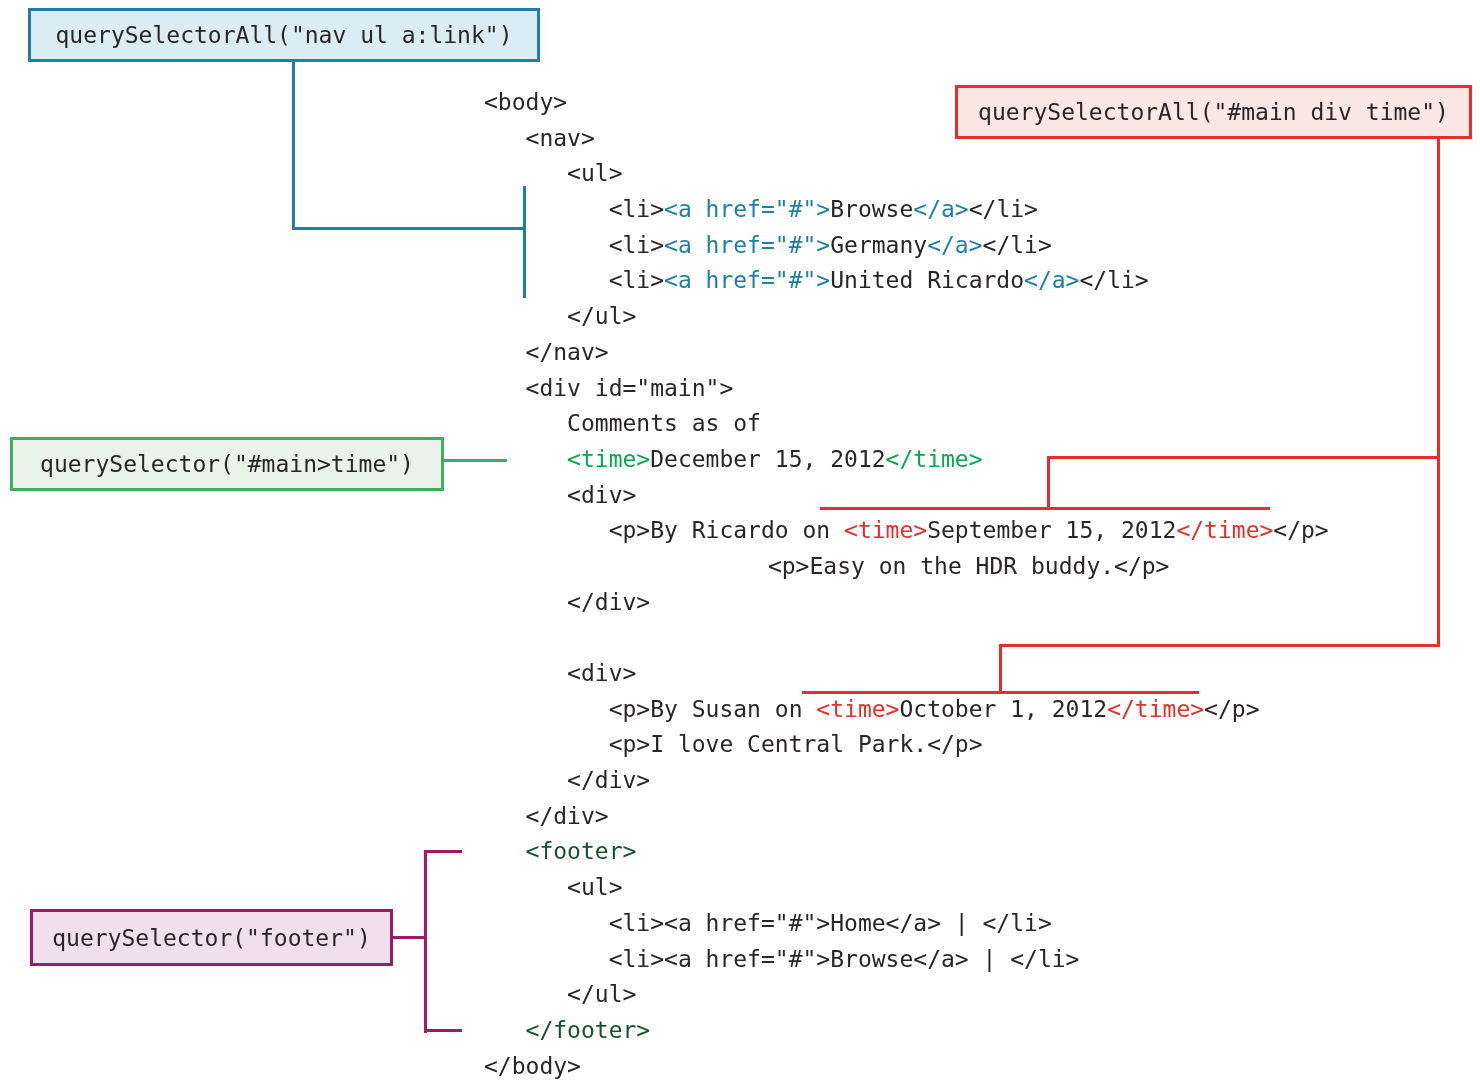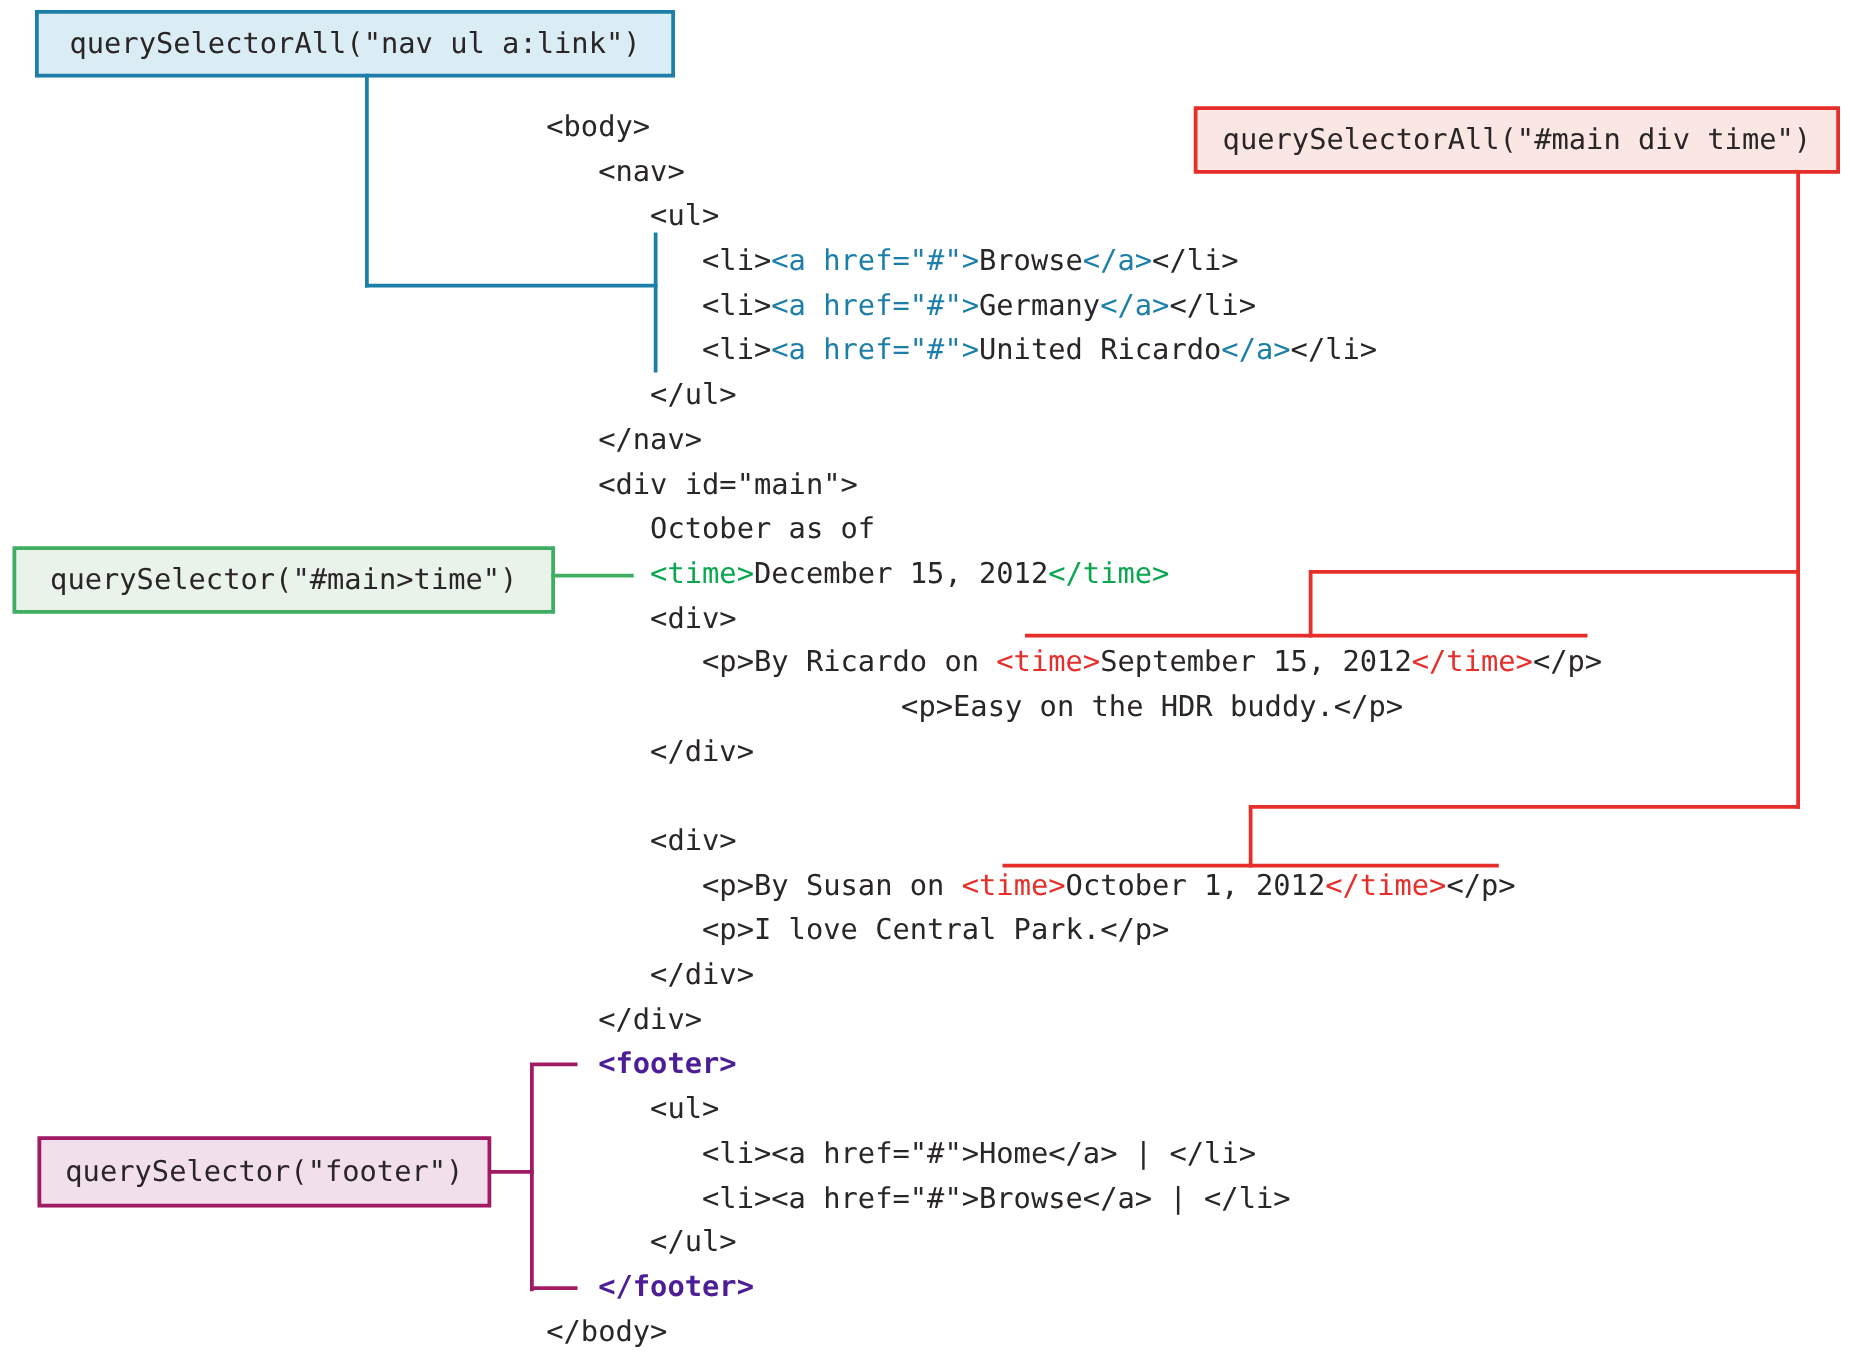--- a/index.html
+++ b/index.html
@@ -9,27 +9,27 @@
     background:#ffffff;
     font-family:"DejaVu Sans Mono","Liberation Mono",monospace;
     overflow:hidden;
   }
   
   #code-block{
     position:absolute;left:437px;top:85px;
     font-size:23px;color:#2a2627;
   }
   .code-line{
-    height:35.7px;line-height:35.7px;white-space:pre;
+    height:35.7px;line-height:35.7px;white-space:pre;margin-left:47px;
   }
   .ck{color:#2a2627;}
   .cb{color:#1d7fa9;}
   .cg{color:#0aa64f;}
   .cr{color:#e62e2a;}
-  .cp{color:#4c1d95;font-weight:bold;}
+  .cp{color:#14532d;}
   
   .callout{
     position:absolute;box-sizing:border-box;
     display:flex;align-items:center;justify-content:center;
     font-size:23px;color:#2a2627;white-space:pre;
   }
   #box-nav-links   {left:28px;  top:8px;   width:512px; height:54px; background:#daedf4; border:3px solid #1d7fa9;}
   #box-main-div-time{left:955px;top:85px;  width:517px; height:54px; background:#fae7e3; border:3px solid #e62e2a;}
   #box-main-time   {left:10px;  top:437px; width:434px; height:54px; background:#e9f3ea; border:3px solid #3fae63;}
   #box-footer      {left:30px;  top:909px; width:363px; height:57px; background:#f2dfec; border:3px solid #a01a64;}
@@ -82,21 +82,21 @@
   <div id="code-block">
       <div class="code-line" style="padding-left: 0px;"><span class="ck">&lt;body&gt;</span></div>
       <div class="code-line" style="padding-left: 41.55px;"><span class="ck">&lt;nav&gt;</span></div>
       <div class="code-line" style="padding-left: 83.1px;"><span class="ck">&lt;ul&gt;</span></div>
       <div class="code-line" style="padding-left: 124.65px;"><span class="ck">&lt;li&gt;</span><span class="cb">&lt;a href="#"&gt;</span><span class="ck">Browse</span><span class="cb">&lt;/a&gt;</span><span class="ck">&lt;/li&gt;</span></div>
       <div class="code-line" style="padding-left: 124.65px;"><span class="ck">&lt;li&gt;</span><span class="cb">&lt;a href="#"&gt;</span><span class="ck">Germany</span><span class="cb">&lt;/a&gt;</span><span class="ck">&lt;/li&gt;</span></div>
       <div class="code-line" style="padding-left: 124.65px;"><span class="ck">&lt;li&gt;</span><span class="cb">&lt;a href="#"&gt;</span><span class="ck">United Ricardo</span><span class="cb">&lt;/a&gt;</span><span class="ck">&lt;/li&gt;</span></div>
       <div class="code-line" style="padding-left: 83.1px;"><span class="ck">&lt;/ul&gt;</span></div>
       <div class="code-line" style="padding-left: 41.55px;"><span class="ck">&lt;/nav&gt;</span></div>
       <div class="code-line" style="padding-left: 41.55px;"><span class="ck">&lt;div id="main"&gt;</span></div>
-      <div class="code-line" style="padding-left: 83.1px;"><span class="ck">October as of</span></div>
+      <div class="code-line" style="padding-left: 83.1px;"><span class="ck">Comments as of</span></div>
       <div class="code-line" style="padding-left: 83.1px;"><span class="cg">&lt;time&gt;</span><span class="ck">December 15, 2012</span><span class="cg">&lt;/time&gt;</span></div>
       <div class="code-line" style="padding-left: 83.1px;"><span class="ck">&lt;div&gt;</span></div>
       <div class="code-line" style="padding-left: 124.65px;"><span class="ck">&lt;p&gt;By Ricardo on </span><span class="cr">&lt;time&gt;</span><span class="ck">September 15, 2012</span><span class="cr">&lt;/time&gt;</span><span class="ck">&lt;/p&gt;</span></div>
       <div class="code-line" style="padding-left: 124.65px; text-align: center;"><span class="ck">&lt;p&gt;Easy on the HDR buddy.&lt;/p&gt;</span></div>
       <div class="code-line" style="padding-left: 83.1px;"><span class="ck">&lt;/div&gt;</span></div>
       <div class="code-line" style="padding-left: 0px;"></div>
       <div class="code-line" style="padding-left: 83.1px;"><span class="ck">&lt;div&gt;</span></div>
       <div class="code-line" style="padding-left: 124.65px;"><span class="ck">&lt;p&gt;By Susan on </span><span class="cr">&lt;time&gt;</span><span class="ck">October 1, 2012</span><span class="cr">&lt;/time&gt;</span><span class="ck">&lt;/p&gt;</span></div>
       <div class="code-line" style="padding-left: 124.65px;"><span class="ck">&lt;p&gt;I love Central Park.&lt;/p&gt;</span></div>
       <div class="code-line" style="padding-left: 83.1px;"><span class="ck">&lt;/div&gt;</span></div>

